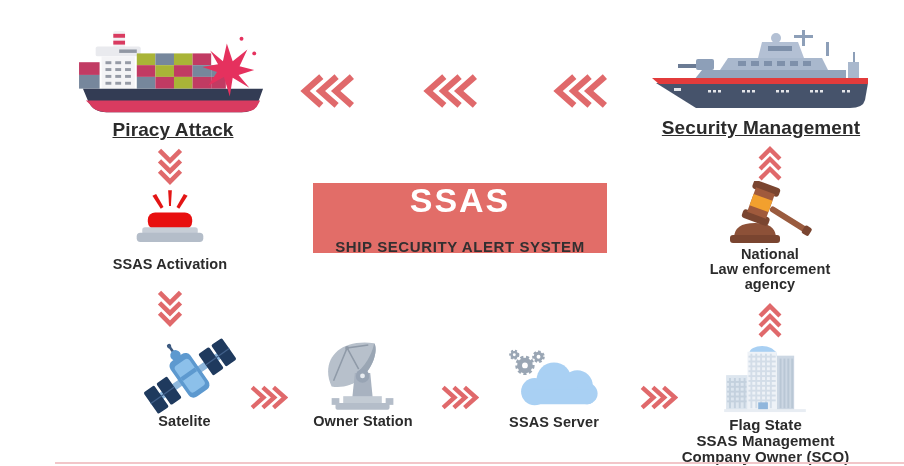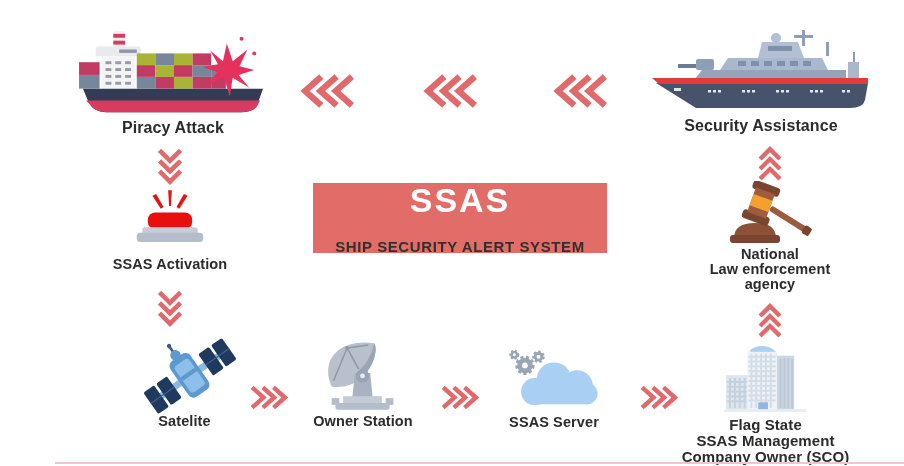--- a/index.html
+++ b/index.html
@@ -5,21 +5,21 @@
   html,body{margin:0;padding:0;background:#ffffff;}
   .stage{
     position:relative;width:904px;height:466px;background:#ffffff;overflow:hidden;
     font-family:"Liberation Sans","DejaVu Sans",sans-serif;color:#2b2b2b;
   }
   .abs{position:absolute;}
   .lbl{
     font-weight:bold;color:#2b2b2b;text-align:center;line-height:1.05;
     letter-spacing:.1px;white-space:nowrap;
   }
-  .lbl-lg{font-size:16px;}
+  .lbl-lg{font-size:19px;text-decoration:underline;}
   .lbl-md{font-size:14.5px;}
   .lbl span{display:block;}
   .node{margin:0;padding:0;}
   .flip{transform:scaleX(-1);}
   .rot-sat{transform:rotate(-35deg);}
   .centerbox{
     background:#e26d68;text-align:center;display:flex;flex-direction:column;
     justify-content:center;align-items:center;
   }
   .centerbox .big{
@@ -143,21 +143,21 @@
             <rect x="131" y="62" width="3" height="2.5"></rect>
             <rect x="136" y="62" width="3" height="2.5"></rect>
           <rect x="160" y="62" width="3" height="2.5"></rect>
             <rect x="165" y="62" width="3" height="2.5"></rect>
             <rect x="170" y="62" width="3" height="2.5"></rect>
           <rect x="192" y="62" width="3" height="2.5"></rect>
             <rect x="197" y="62" width="3" height="2.5"></rect>
         </g>
       </svg>
     </div>
-    <figcaption class="lbl lbl-lg abs" style="left:11px;top:90px;width:200px;">Security Assistance</figcaption>
+    <figcaption class="lbl lbl-lg abs" style="left:11px;top:90px;width:200px;">Security Management</figcaption>
   </figure>
 
   <svg class="abs" style="left:152px;top:147px;" width="36" height="38" viewBox="0 0 40 58">
     <g stroke="#e0696b" stroke-width="7" fill="none">
       <path d="M4,5 L20,21 L36,5"></path>
         <path d="M4,21 L20,37 L36,21"></path>
         <path d="M4,37 L20,53 L36,37"></path>
     </g>
   </svg>
 

